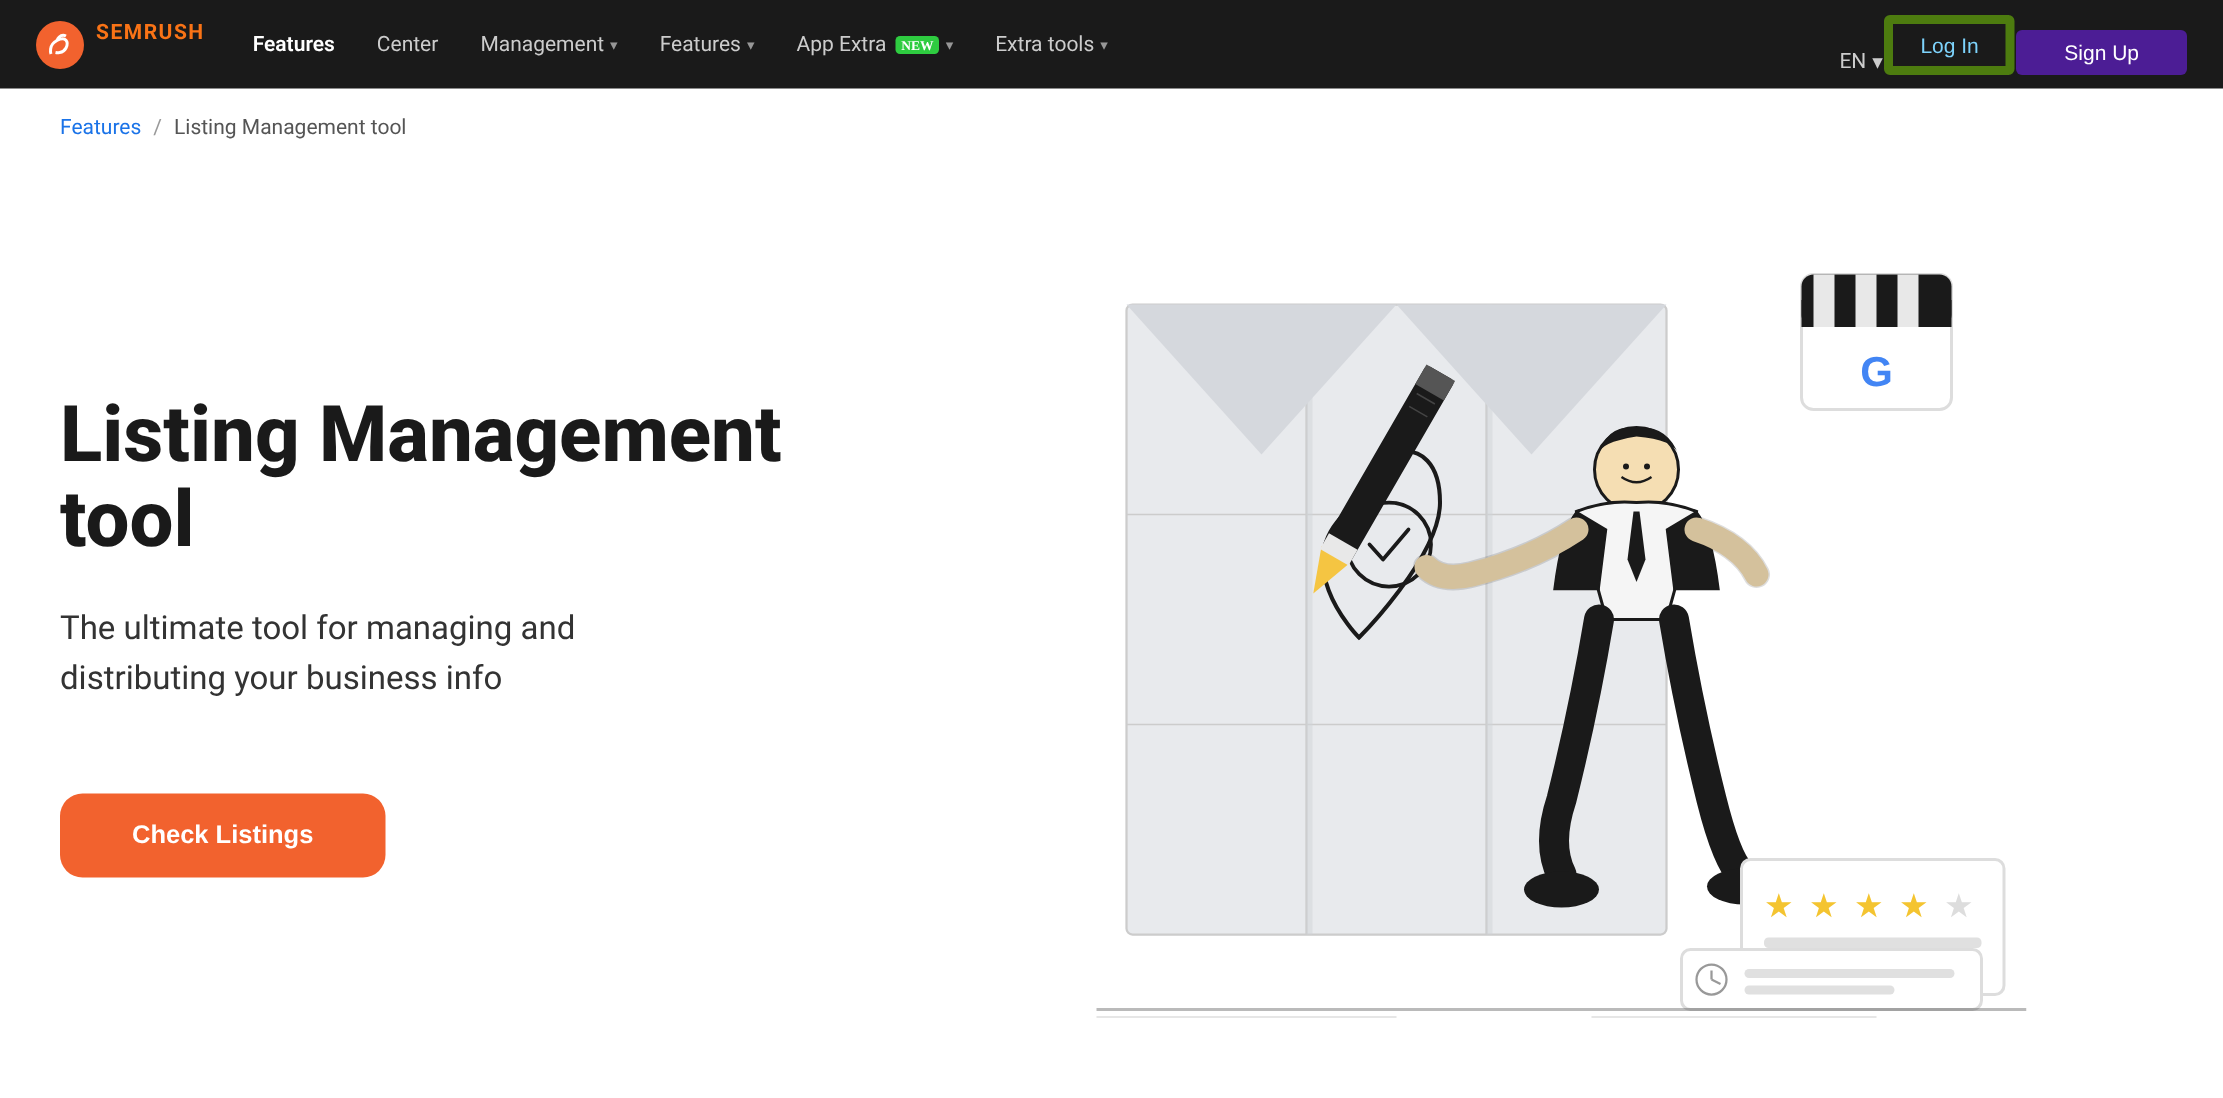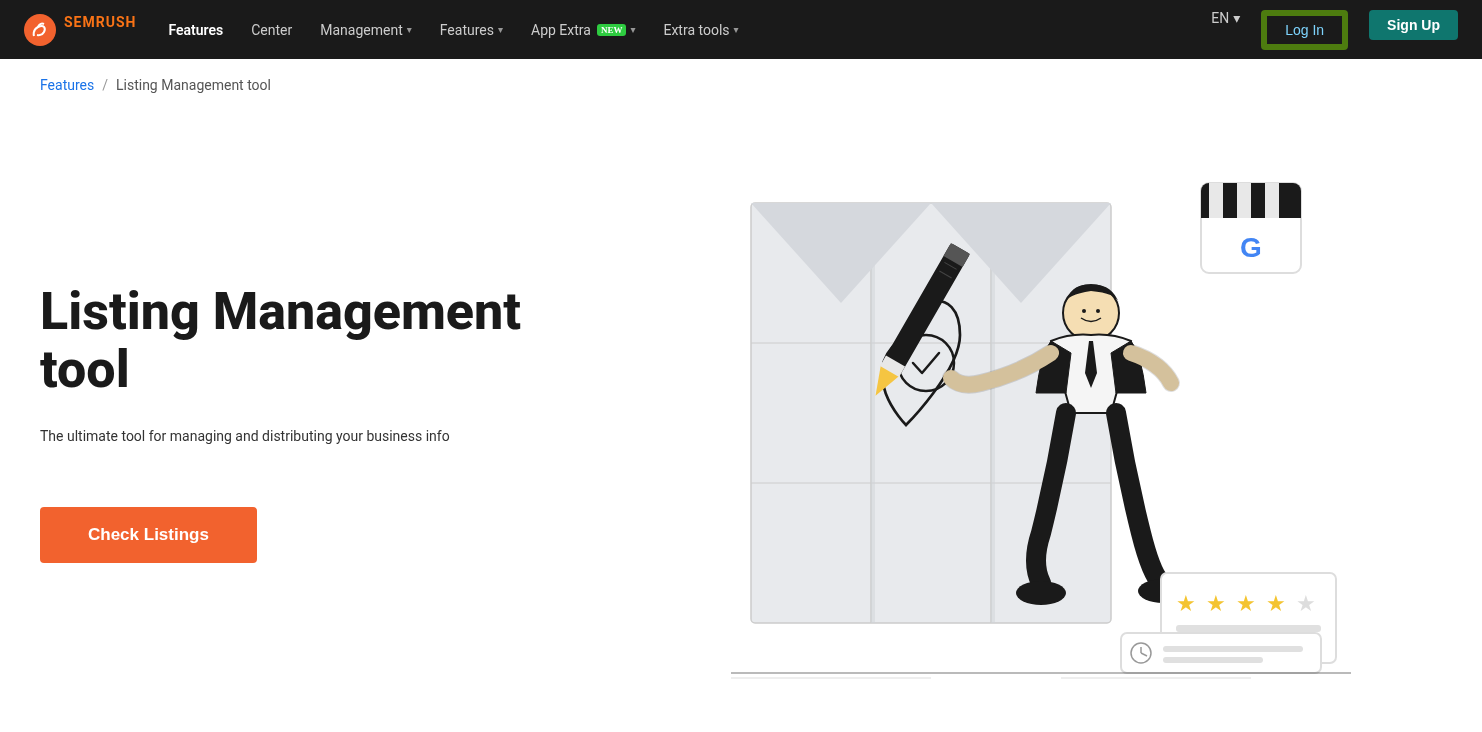--- a/index.html
+++ b/index.html
@@ -57,22 +57,22 @@
       font-size: 9px;
       font-weight: 700;
       padding: 1px 4px;
       border-radius: 3px;
       text-transform: uppercase;
       margin-left: 2px;
       font-family: Liberation Serif, serif;
     }
     .nav-right {
       display: flex;
-      align-items: flex-start;
-      gap: 21px;
+      align-items: flex-end;
+      gap: 1px;
       margin-left: auto;
     }
     .lang-selector {
       color: #ccc;
       font-size: 14px;
       display: flex;
       align-items: center;
       gap: 4px;
       cursor: pointer;
     }
@@ -80,27 +80,27 @@
       border: 6px solid #4d7c0f;
       color: #7dd3fc;
       background: transparent;
       padding: 6px 18px;
       border-radius: 4px;
       font-size: 14px;
       cursor: pointer;
       white-space: nowrap;
     }
     .btn-signup {
-      background: #0f766e;
+      background: #4c1d95;
       color: #fff;
       border: none;
-      padding: 7px 18px;
+      padding: 7px 32px;
       border-radius: 4px;
       font-size: 14px;
-      font-weight: 700;
+      font-weight: 400;
       cursor: pointer;
       white-space: nowrap;
     }
 
     
     .breadcrumb {
       padding: 18px 40px 0 40px;
       font-size: 14px;
       color: #666;
       display: flex;
@@ -132,32 +132,32 @@
       max-width: 500px;
     }
     .hero-title {
       font-size: 52px;
       font-weight: 800;
       color: #1a1a1a;
       line-height: 1.1;
       margin-bottom: 28px;
     }
     .hero-subtitle {
-      font-size: 14px;
+      font-size: 22px;
       color: #333;
       line-height: 1.5;
       margin-bottom: 60px;
       max-width: 420px;
     }
     .btn-check-listings {
       background: #f2622e;
       color: #fff;
       border: none;
       padding: 18px 48px;
-      border-radius: 4px;
+      border-radius: 15px;
       font-size: 17px;
       font-weight: 600;
       cursor: pointer;
       white-space: nowrap;
     }
 
     
     .hero-right {
       flex: 1;
       display: flex;

